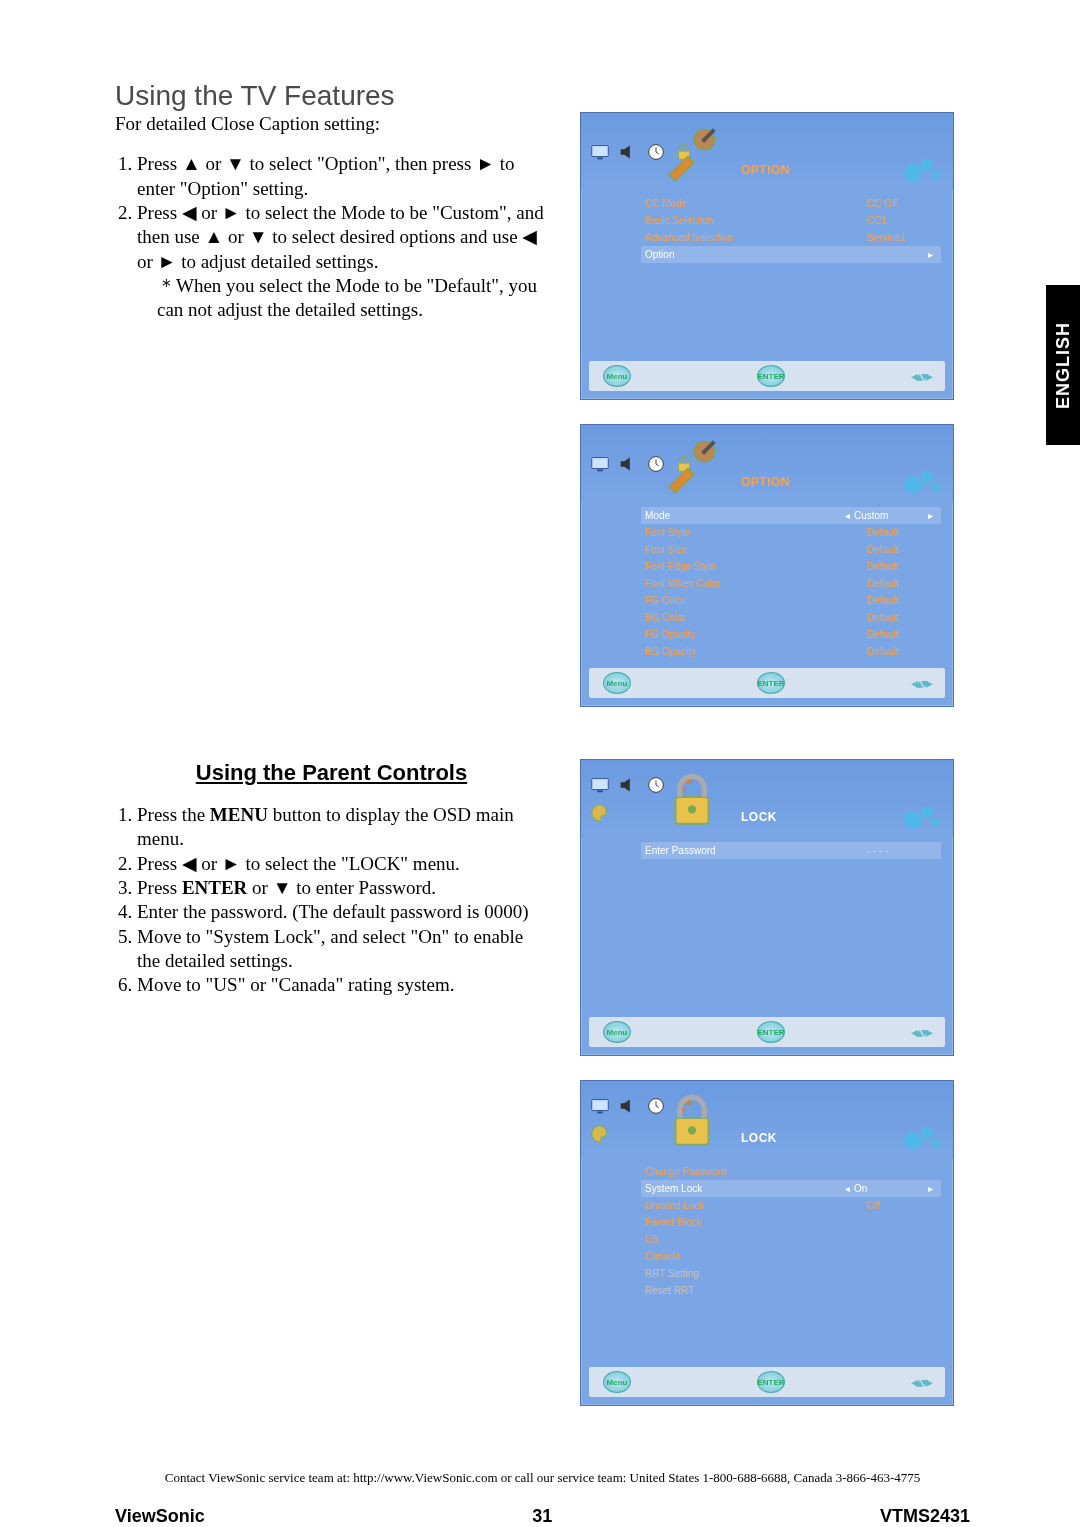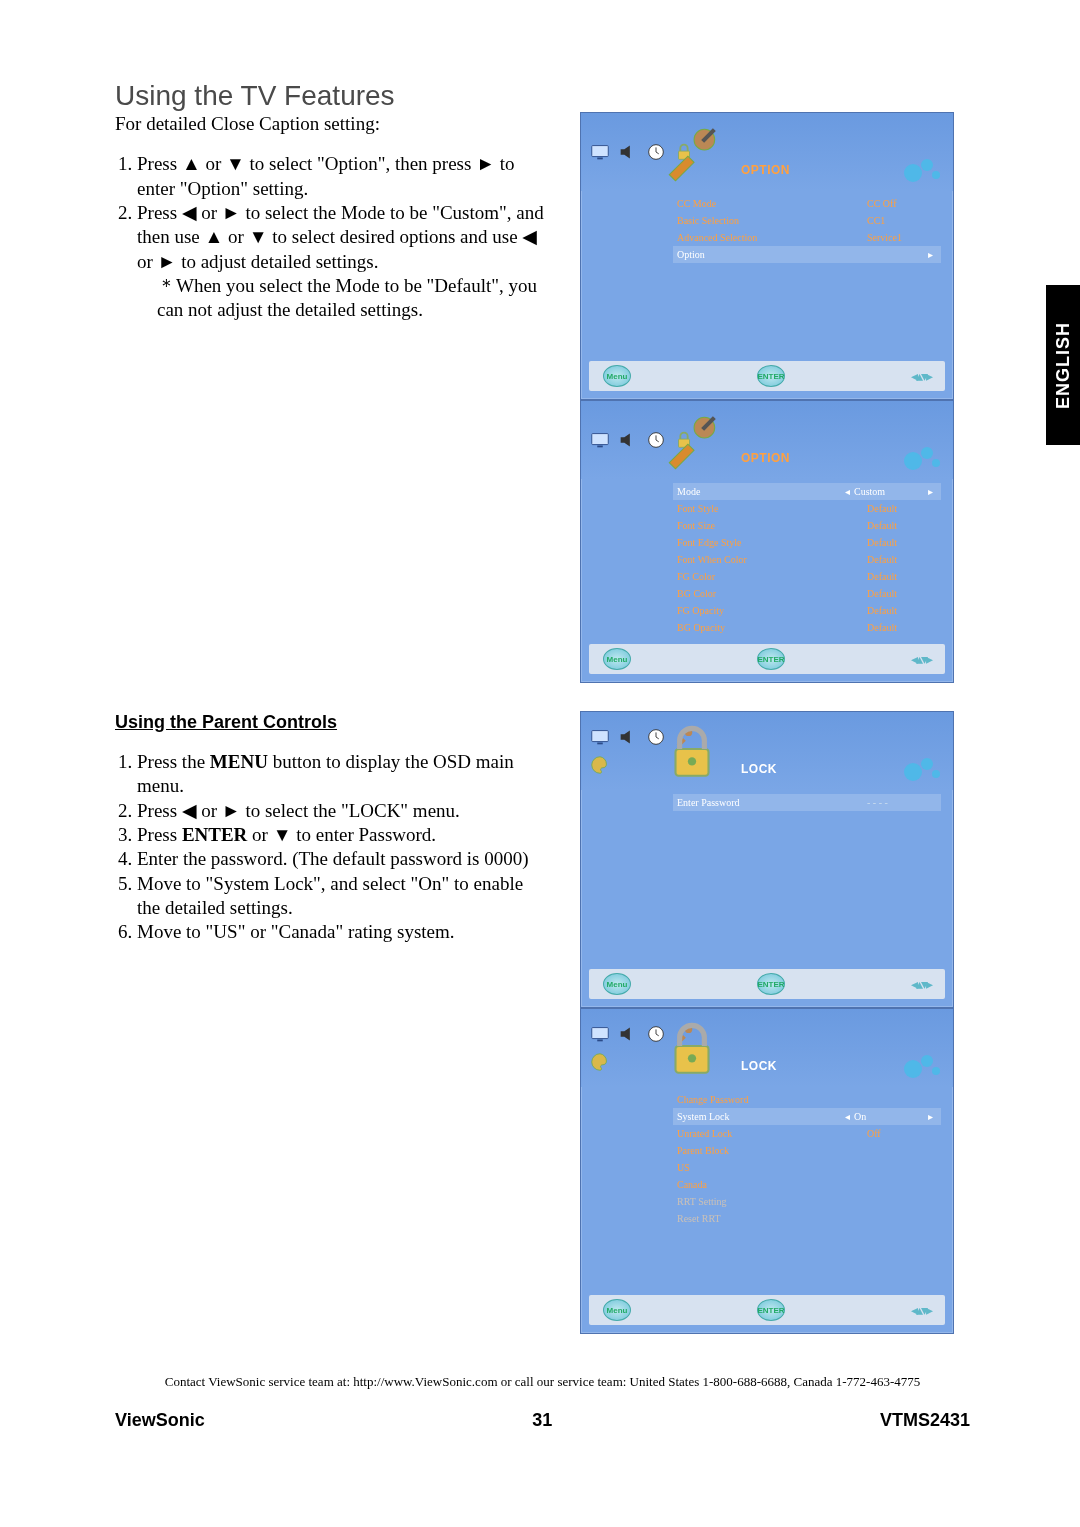--- a/index.html
+++ b/index.html
@@ -39,37 +39,38 @@
   h2.sec {
     font-family: Arial, sans-serif;
     font-weight: normal;
     font-size: 28px;
     color: #4a4a4a;
     margin: 0 0 0 0;
   }
   h3.sub {
     font-family: Arial, sans-serif;
     font-weight: bold;
-    font-size: 18px;
+    font-size: 22px;
     text-decoration: underline;
     margin: 0 0 4px 0;
+    text-align: center;
   }
   .body-text { line-height: 1.28; }
   ol { margin: 16px 0 0 0; padding-left: 22px; }
   ol li { margin: 0; }
   .indent-note { margin-left: 20px; }
   .arrow { font-family: Arial, sans-serif; }
   .two-col { display: flex; gap: 32px; align-items: flex-start; }
   .left { flex: 1 1 auto; }
   .right { flex: 0 0 390px; }
   .osd {
     width: 372px;
     background: #7aa6e6;
     border: 1px solid #4f73b0;
-    margin-bottom: 0;
+    margin-bottom: 24px;
     font-family: Arial, sans-serif;
     font-size: 10px;
     color: #fff;
     position: relative;
     box-shadow: inset 0 0 0 1px rgba(255,255,255,.2);
     padding-bottom: 6px;
   }
   .osd-head {
     height: 78px;
     display: flex;
@@ -87,21 +88,21 @@
     font-weight: bold;
     letter-spacing: .5px;
   }
   .icon-strip { display:flex; gap:6px; align-items:center; flex-wrap:wrap; width: 130px; }
   .ic { width:22px; height:22px; display:inline-flex; align-items:center; justify-content:center; }
   .ic svg { width:100%; height:100%; }
   .big-ic { position:absolute; left:78px; top:6px; width:66px; height:66px; }
   .big-ic svg { width:100%; height:100%; }
   .bubbles { position:absolute; right:10px; top:42px; width:40px; height:30px; }
   .bubbles svg{width:100%;height:100%;}
-  .osd-list { padding: 4px 12px 2px 92px; font-family: Liberation Serif, serif; }
+  .osd-list { padding: 4px 12px 2px 60px; }
   .osd-row {
     display:flex;
     justify-content: space-between;
     align-items: center;
     padding: 3px 4px;
     font-size: 10px;
   }
   .osd-row.sel { background: rgba(255,255,255,.18); }
   .osd-row .lab { color:#ffa040; flex:1; }
   .osd-row.sel .lab { color:#fff; }
@@ -480,21 +481,21 @@
         </div>
         <div class="osd-foot">
           <span class="pill">Menu</span>
           <span class="pill">ENTER</span>
           <span class="dir">◂▴▾▸</span>
         </div>
       </div>
     </div>
   </div>
 
-  <div class="footer-note">Contact ViewSonic service team at: http://www.ViewSonic.com or call our service team: United States 1-800-688-6688, Canada 1-772-463-4775</div>
+  <div class="footer-note">Contact ViewSonic service team at: http://www.ViewSonic.com or call our service team: United States 1-800-688-6688, Canada 3-866-463-4775</div>
 
   <div class="page-foot">
     <span>ViewSonic</span>
     <span>31</span>
     <span>VTMS2431</span>
   </div>
 
 </div>
 
 </body></html>

